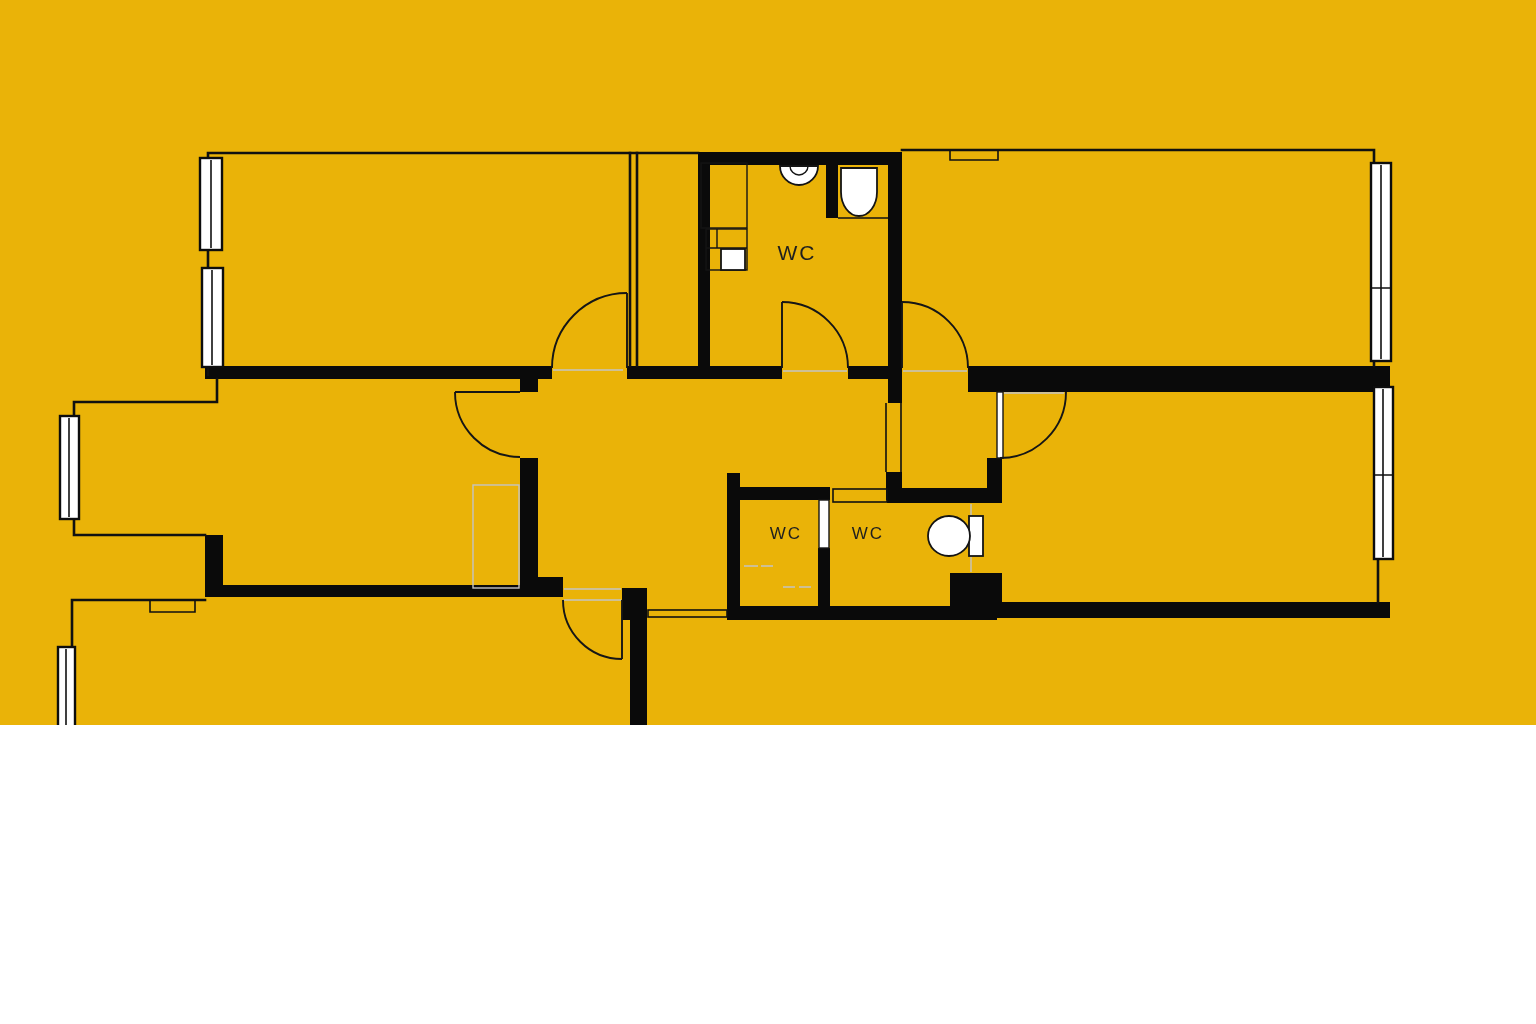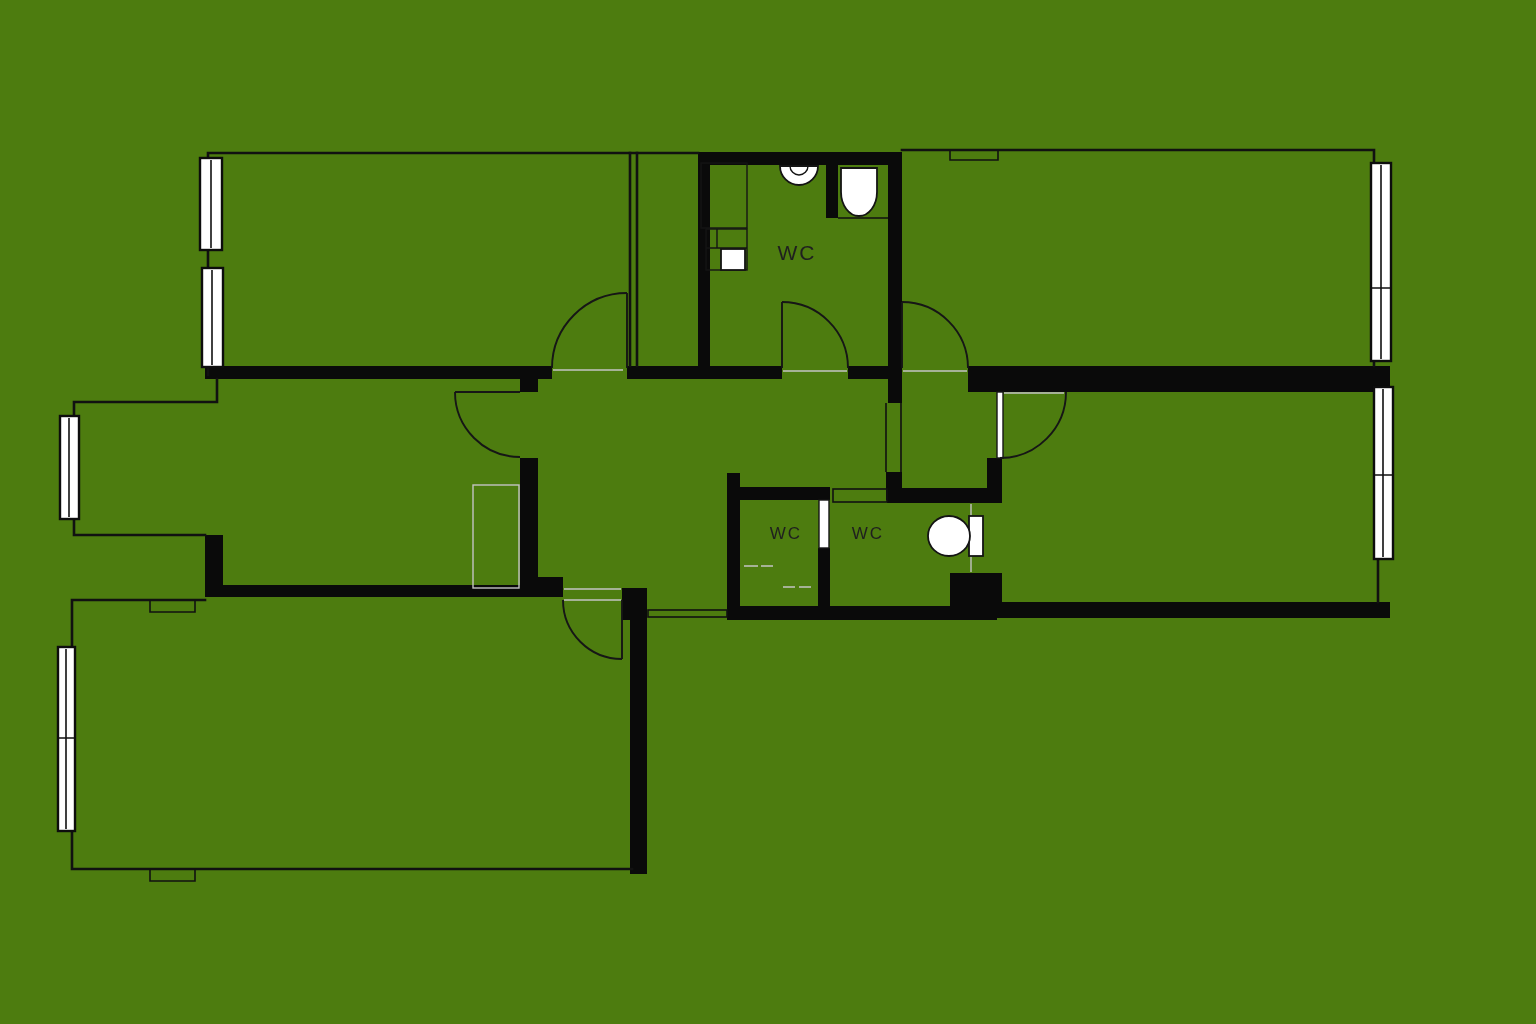--- a/index.html
+++ b/index.html
@@ -1,16 +1,16 @@
 <!DOCTYPE html>
 <html><head>
 <meta charset="utf-8">
 <style>
   html,body{margin:0;padding:0;background:#ffffff;}
-  .stage{position:relative;width:1536px;height:1024px;background:#4d7c0f;overflow:hidden;
+  .stage{position:relative;width:1536px;height:725px;background:#eab308;overflow:hidden;
          font-family:"Liberation Sans", sans-serif;}
   .stage svg{position:absolute;left:0;top:0;}
   .wall{fill:#0a0a0a;stroke:none;}
   .thin{stroke:#111111;stroke-width:2.6;fill:none;stroke-linecap:square;}
   .thin-lt{stroke:#111111;stroke-width:1.6;fill:none;}
   .faint{stroke:#c4c4c4;stroke-width:1.4;fill:none;}
   .door{stroke:#161616;stroke-width:1.9;fill:none;}
   .leafbox{stroke:#161616;stroke-width:1.4;fill:#ffffff;}
   .win{fill:#ffffff;stroke:#0d0d0d;stroke-width:2.4;}
   .fixture{fill:#ffffff;stroke:#141414;stroke-width:1.8;}

